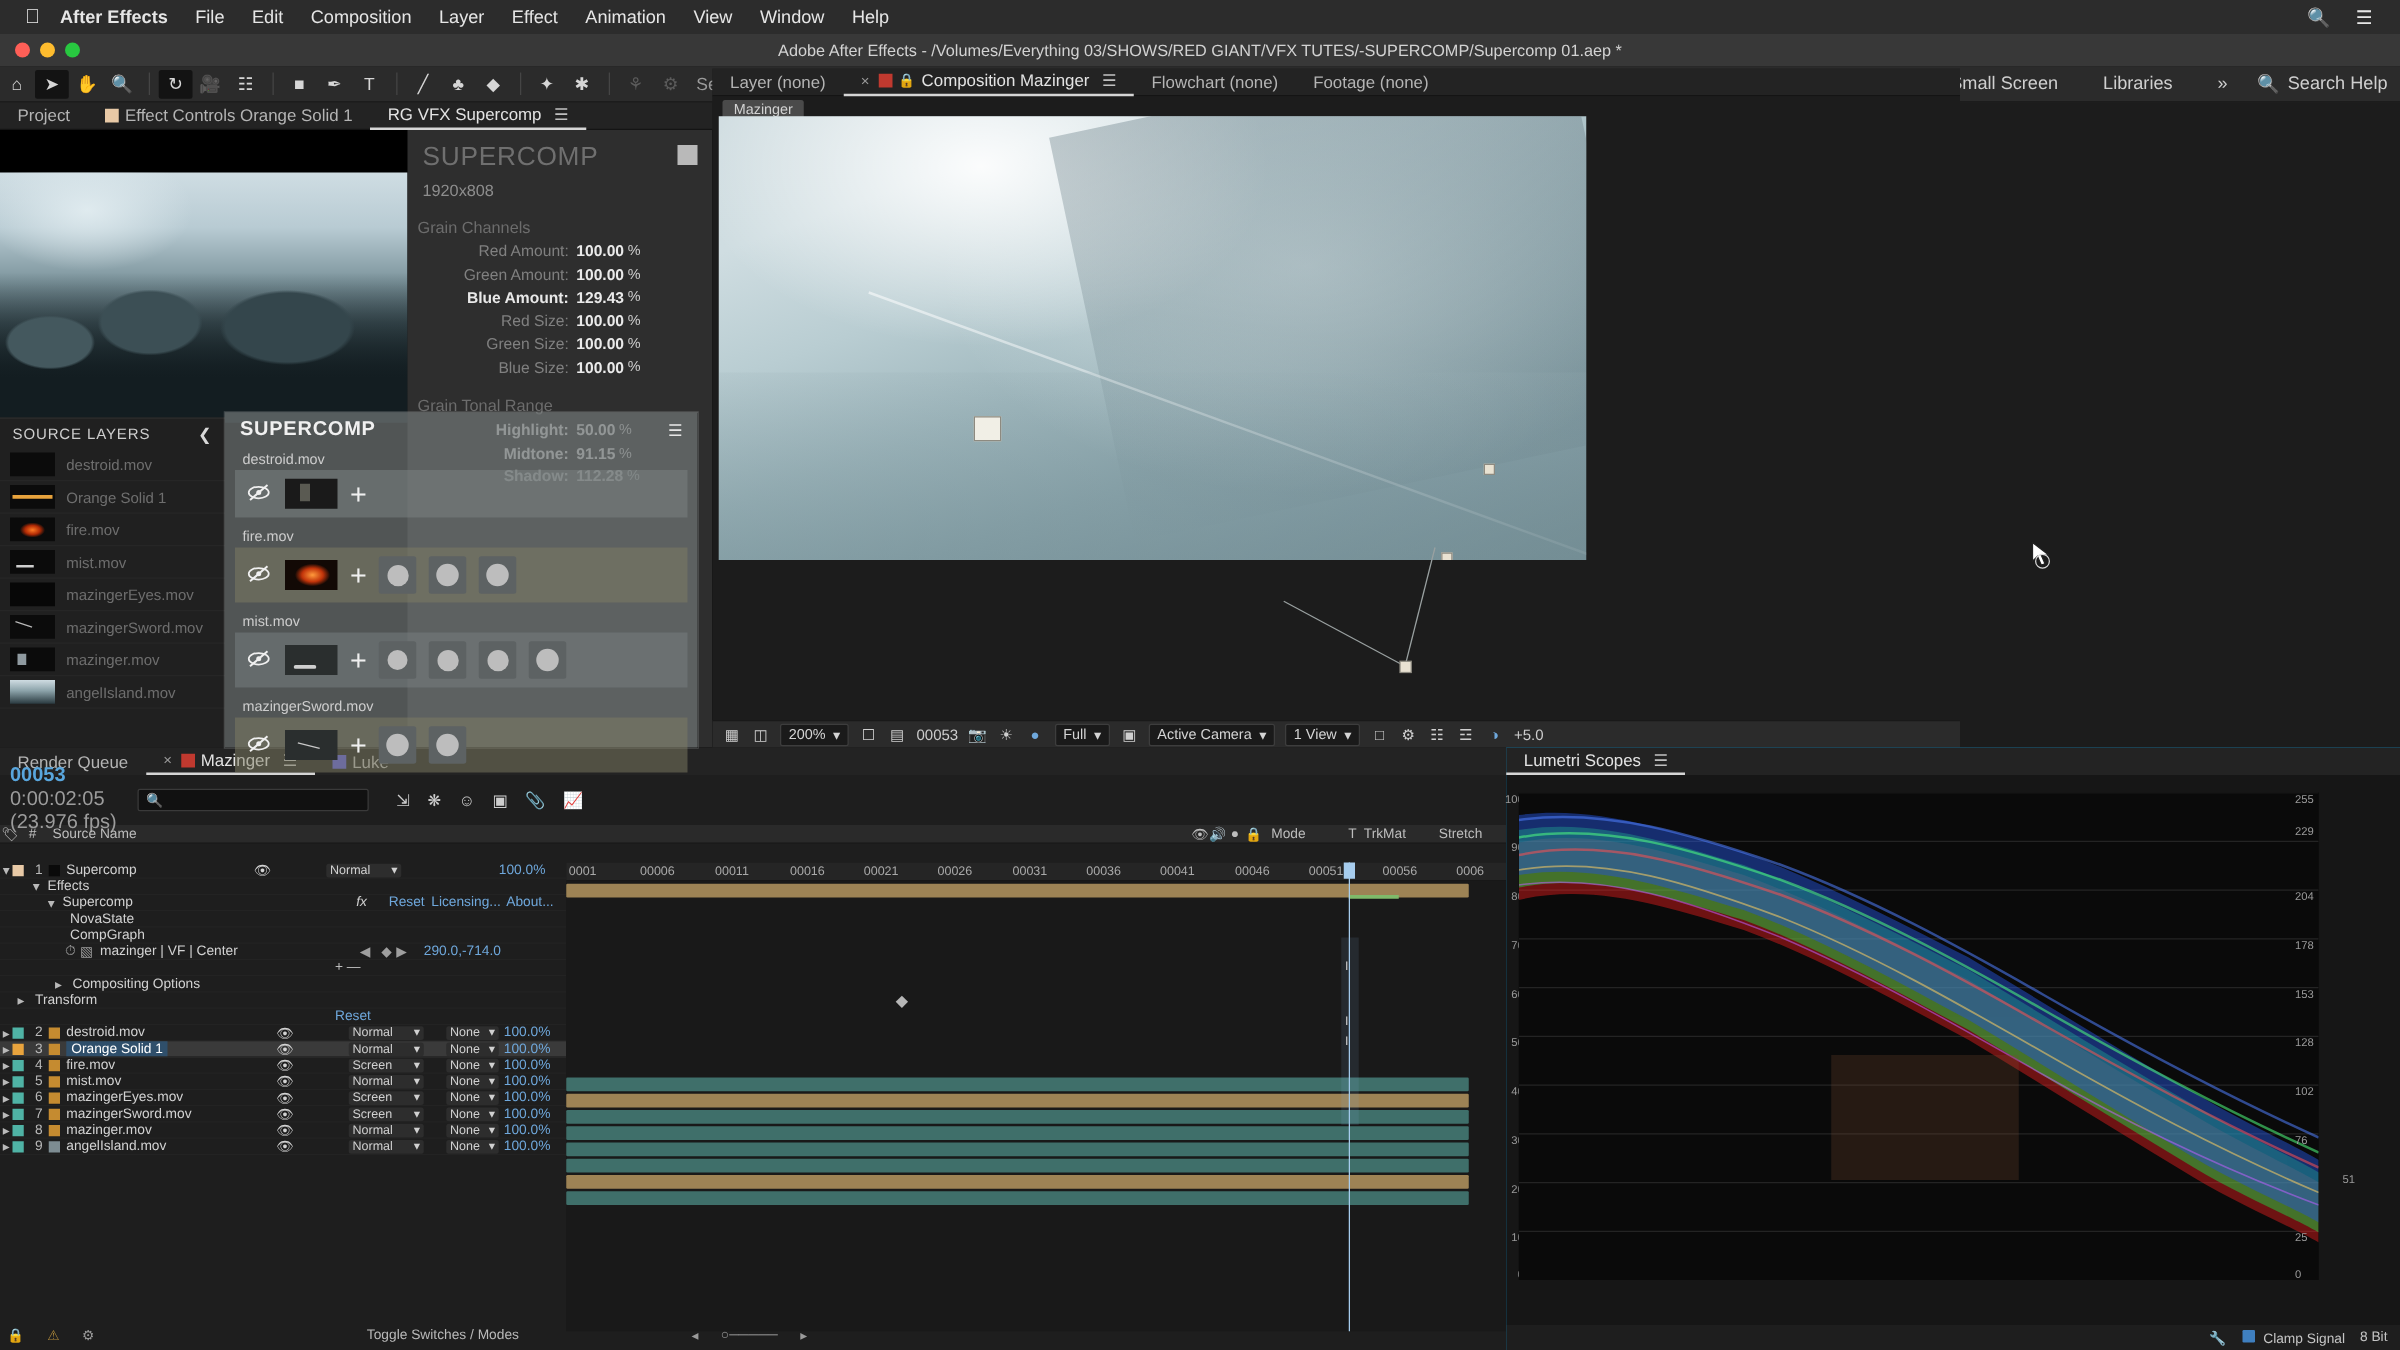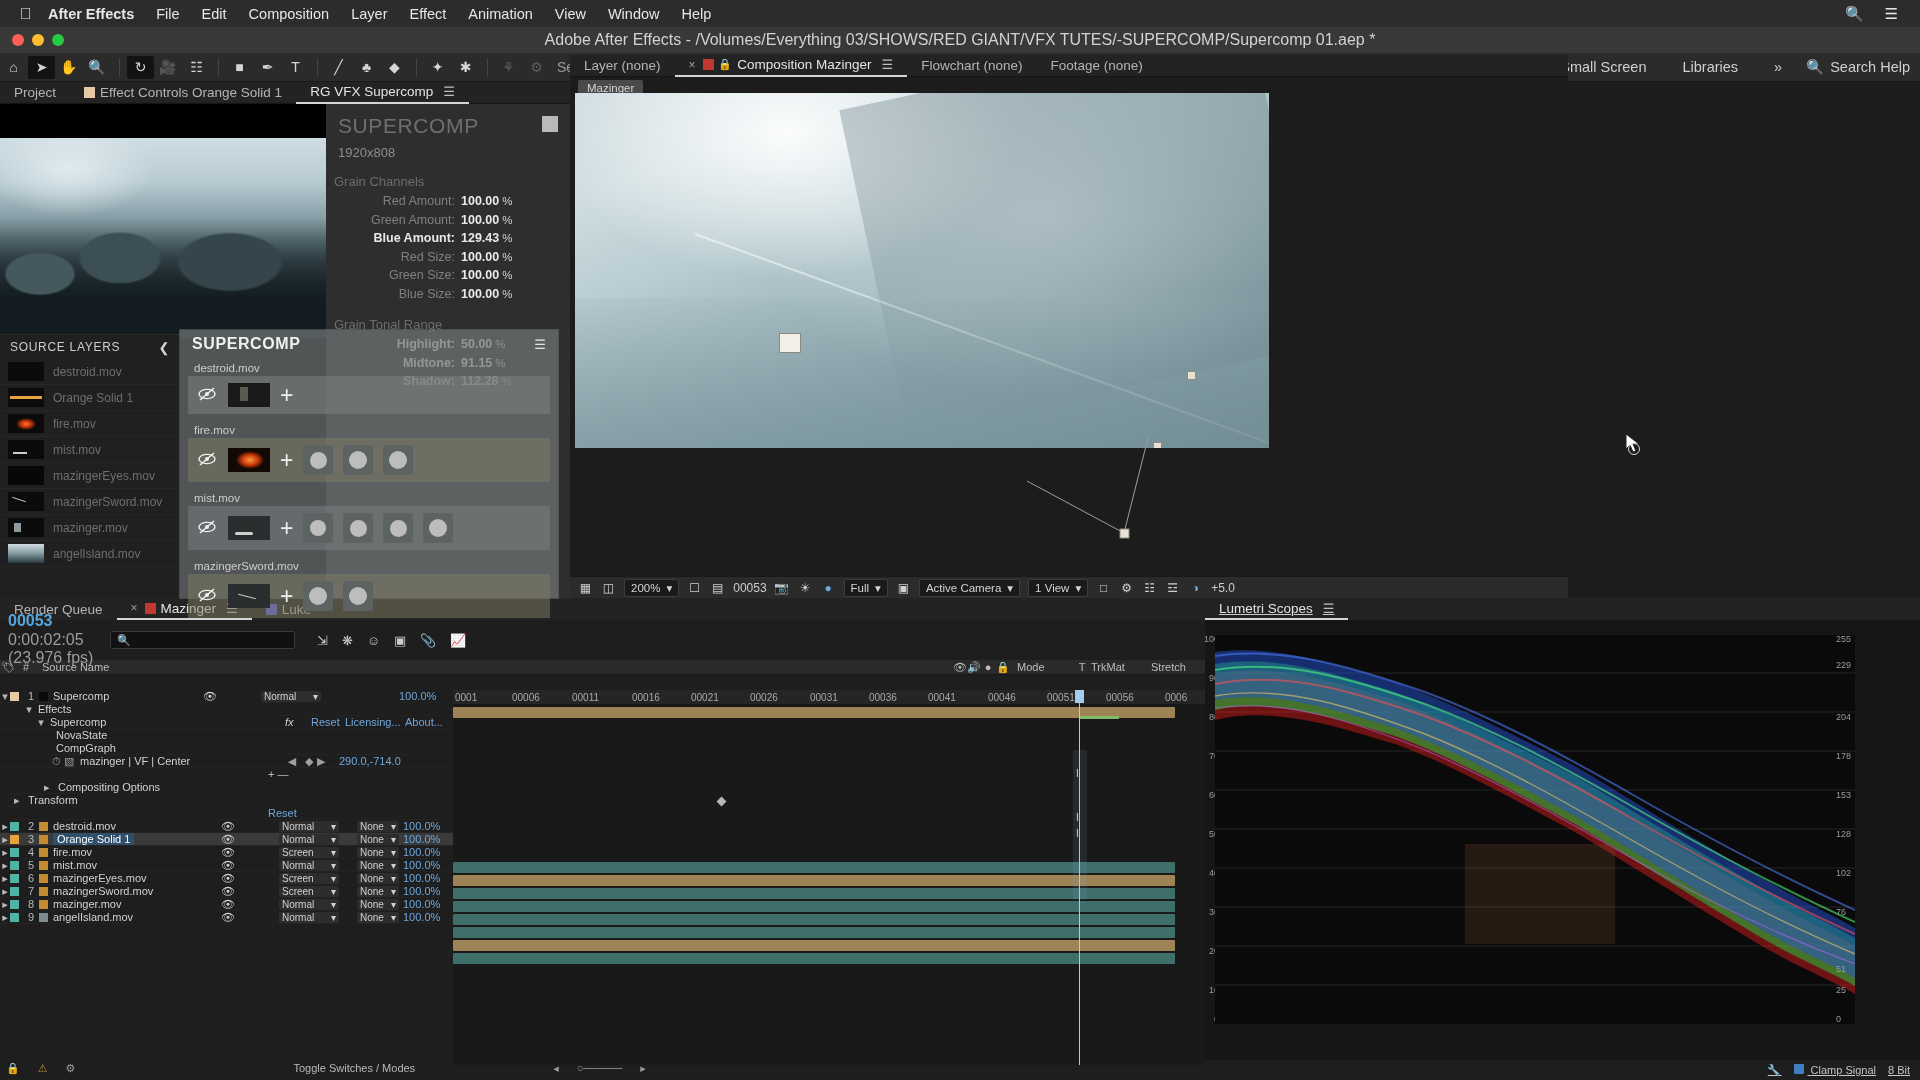--- a/index.html
+++ b/index.html
@@ -20,21 +20,21 @@
   .macbar .mi.bold { font-weight:bold; }
   .macbar .right { margin-left:auto; display:flex; gap:20px; padding-right:12px; }
   .macbar .right span { font-size:15px; color:#e6e6e6; }
 
   
   .titlebar { position:absolute; left:0; top:27px; width:1920px; height:26px;
               background:#383838; display:flex; align-items:center; }
   .traffic { display:flex; gap:8px; padding-left:12px; }
   .traffic i { width:12px; height:12px; border-radius:50%; display:block; }
   .tlight.r{ background:#ff5f57;} .tlight.y{ background:#febc2e;} .tlight.g{ background:#28c840;}
-  .win-title { position:absolute; left:0; right:0; text-align:center; font-size:16px;
+  .win-title { position:absolute; left:0; right:0; text-align:center; font-size:13px;
                color:#d2d2d2; pointer-events:none; }
 
   
   .aetools { position:absolute; left:0; top:53px; width:1920px; height:29px;
              background:#2b2b2b; display:flex; align-items:center;
              border-bottom:1px solid #191919; }
   .tool { width:27px; height:23px; display:flex; align-items:center; justify-content:center;
           color:#d6d6d6; font-size:14px; margin-right:1px; border-radius:2px; }
   .tool.sel { background:#131313; }
   .tool.dim { color:#5c5c5c; }
@@ -169,21 +169,21 @@
   .tl-track { position:absolute; left:453px; top:0; right:0; bottom:0; }
   .ruler { height:15px; background:#252525; position:relative; border-bottom:1px solid #171717;}
   .tick { position:absolute; top:2px; font-size:10px; color:#a9a9a9;}
   .bar { position:absolute; height:11px; border-radius:1px;}
   .bar.teal { background:#3f6f6a;}
   .bar.tan  { background:#9d8355;}
   .playhead { position:absolute; top:0; bottom:0; width:1px; background:#a7cdee; }
   .ph-head { position:absolute; top:0; width:9px; height:13px; background:#a7cdee; margin-left:-4px;}
 
   
-  #lumetri { left:1205px; top:598px; width:715px; height:482px; background:#0ea5e9;text-decoration:underline;}
+  #lumetri { left:1205px; top:598px; width:715px; height:482px; background:#0ea5e9;}
   .lum-tabs{ height:22px; background:#232323; display:flex; align-items:center;}
   .lum-body{ position:relative; height:440px; background:#161616;}
   .lum-scope{ position:absolute; left:10px; top:14px; width:640px; height:390px; background:#0a0a0a;
               overflow:hidden;}
   .lum-axis-l{ position:absolute; left:0; top:14px; width:14px; height:390px; }
   .lum-axis-r{ position:absolute; right:58px; top:14px; width:26px; height:390px; }
   .axlab{ position:absolute; font-size:9px; color:#9a9a9a; right:0; }
   .axlabr{ position:absolute; font-size:9px; color:#9a9a9a; left:0; }
   .lum-foot{ height:20px; display:flex; align-items:center; justify-content:flex-end;
              gap:12px; padding-right:10px; font-size:11px; color:#c4c4c4; background:#1e1e1e;}
@@ -970,21 +970,21 @@
 
       <div class="lum-axis-r">
         <span class="axlabr" style="top:0px;">255</span>
         <span class="axlabr" style="top:26px;">229</span>
         <span class="axlabr" style="top:78px;">204</span>
         <span class="axlabr" style="top:117px;">178</span>
         <span class="axlabr" style="top:156px;">153</span>
         <span class="axlabr" style="top:195px;">128</span>
         <span class="axlabr" style="top:234px;">102</span>
         <span class="axlabr" style="top:273px;">76</span>
-        <span class="axlabr" style="top:330px;">51</span>
+        <span class="axlabr" style="top:304px;margin-left:38px;">51</span>
         <span class="axlabr" style="top:351px;">25</span>
         <span class="axlabr" style="top:380px;">0</span>
       </div>
     </div>
 
     <div class="lum-foot">
       <span>🔧</span>
       <span>
         <i class="chk"></i>
         <span>Clamp Signal</span>

